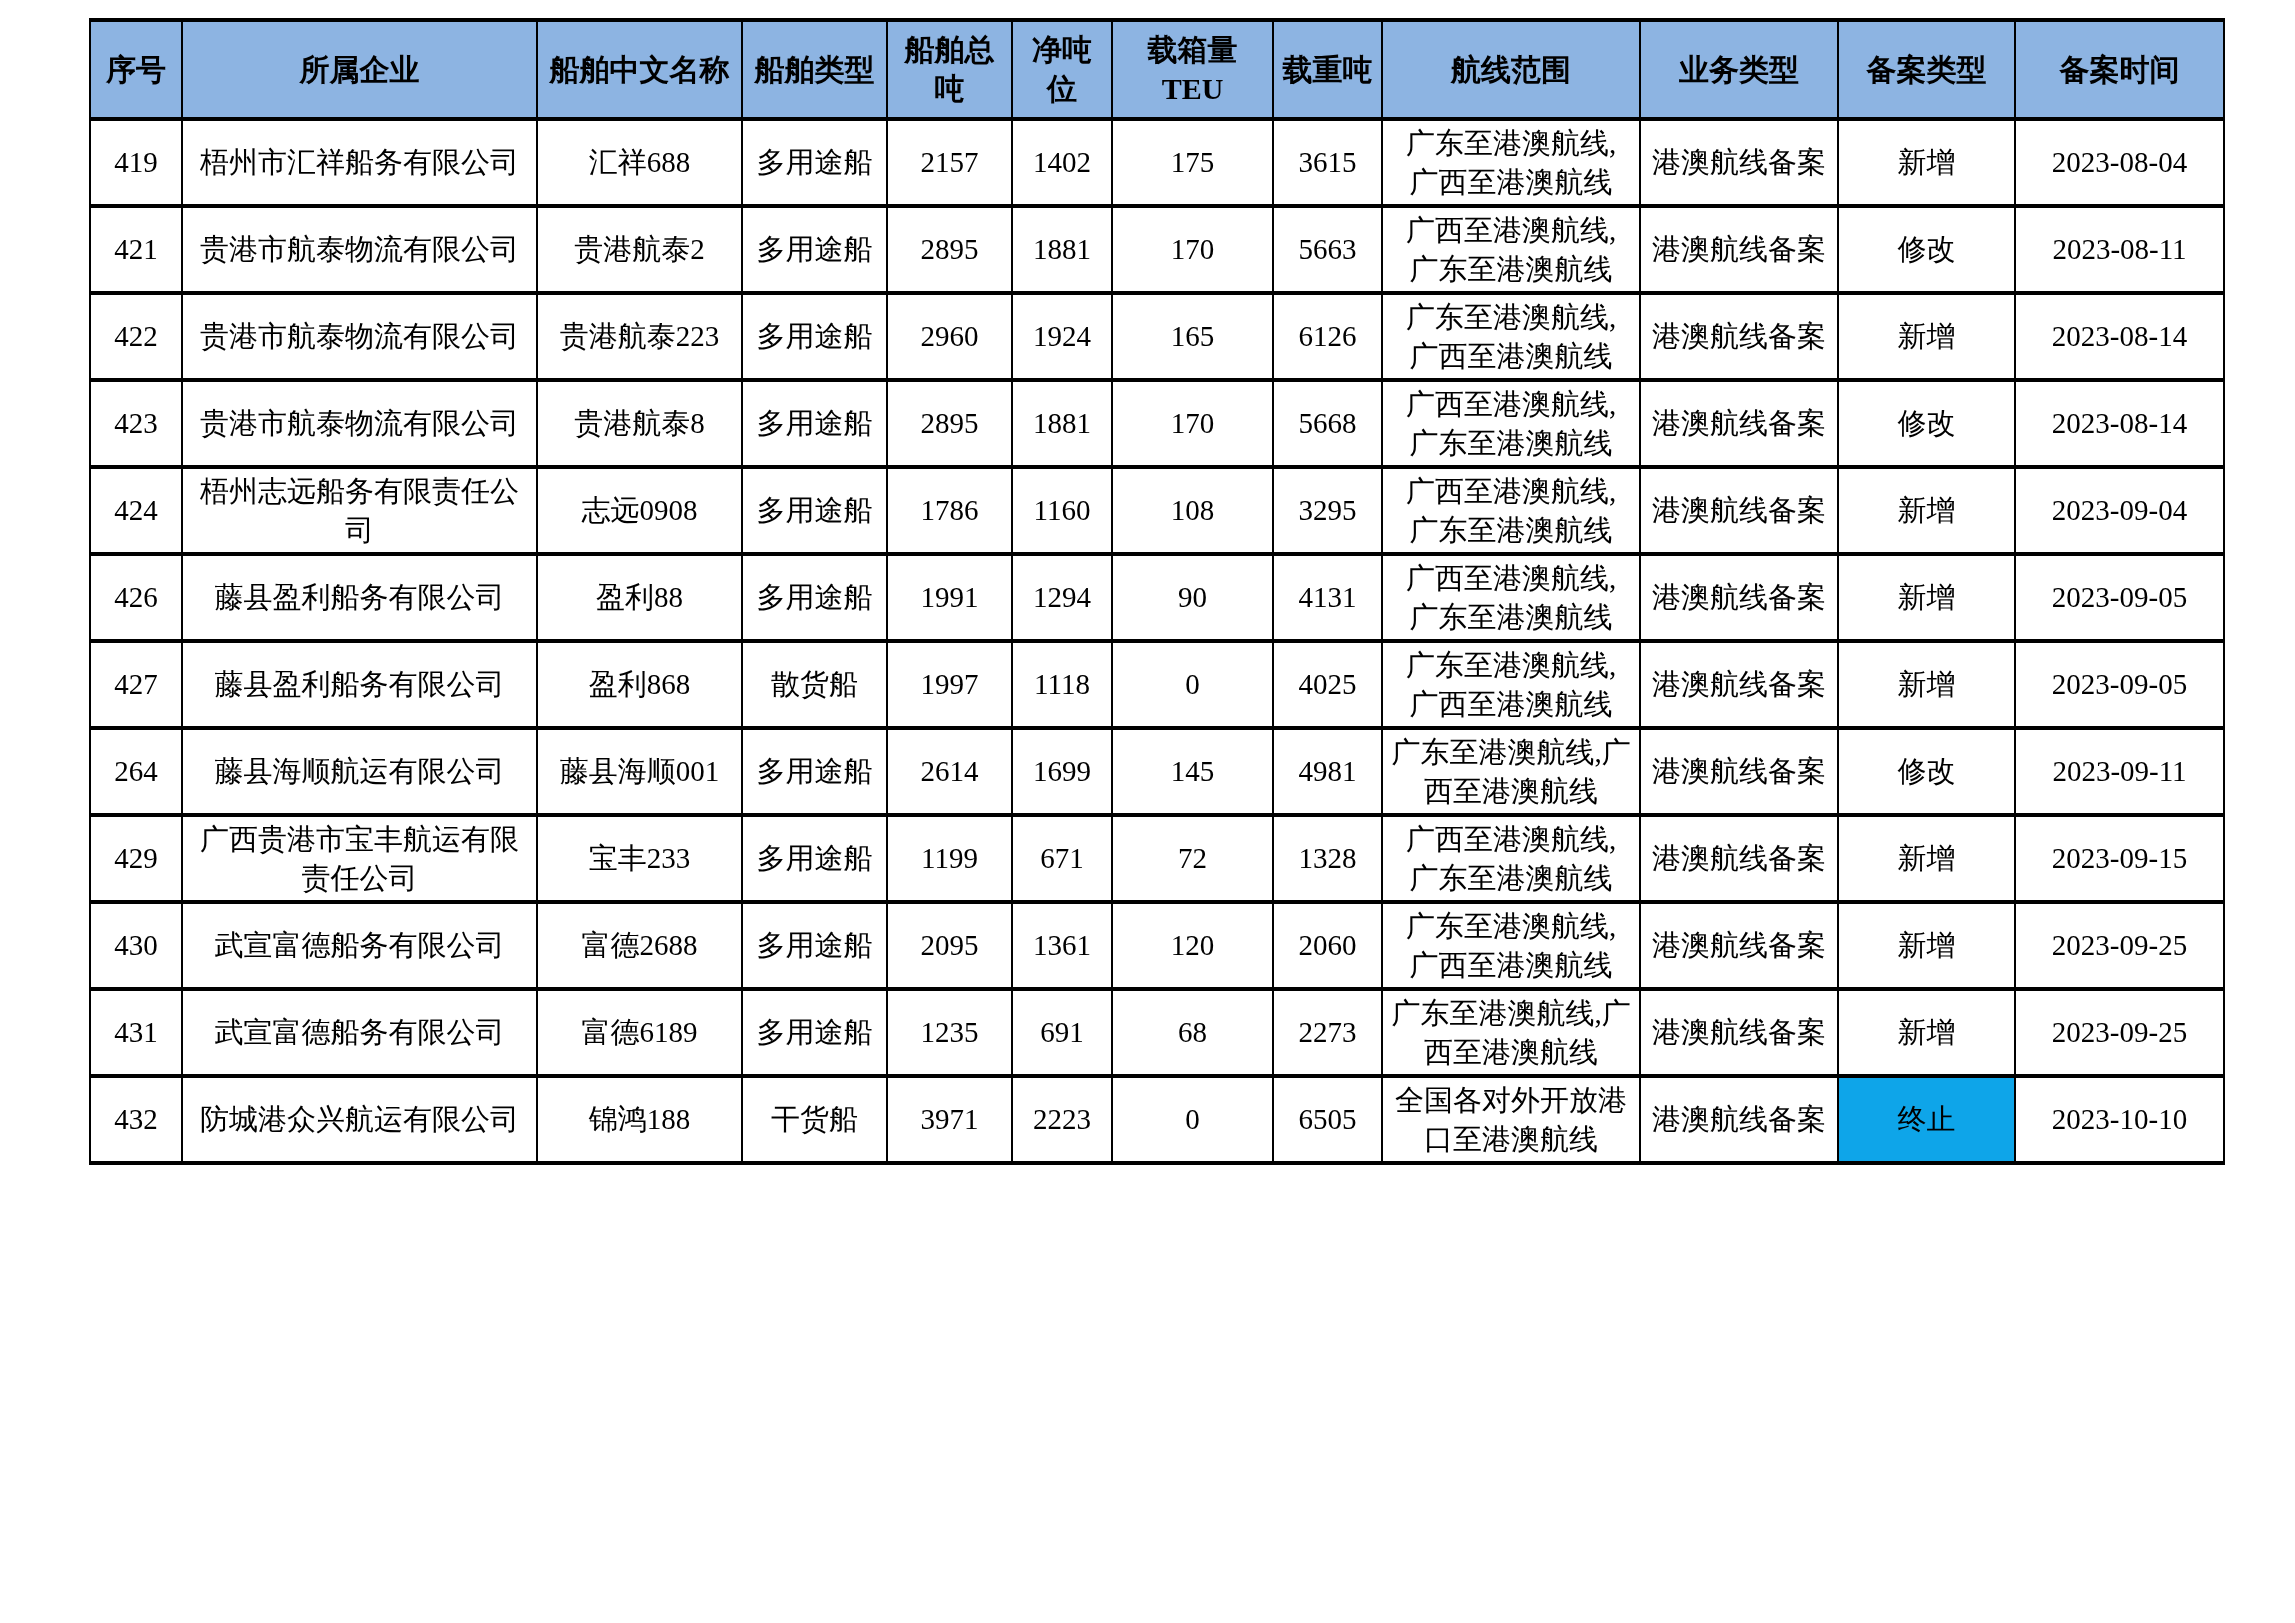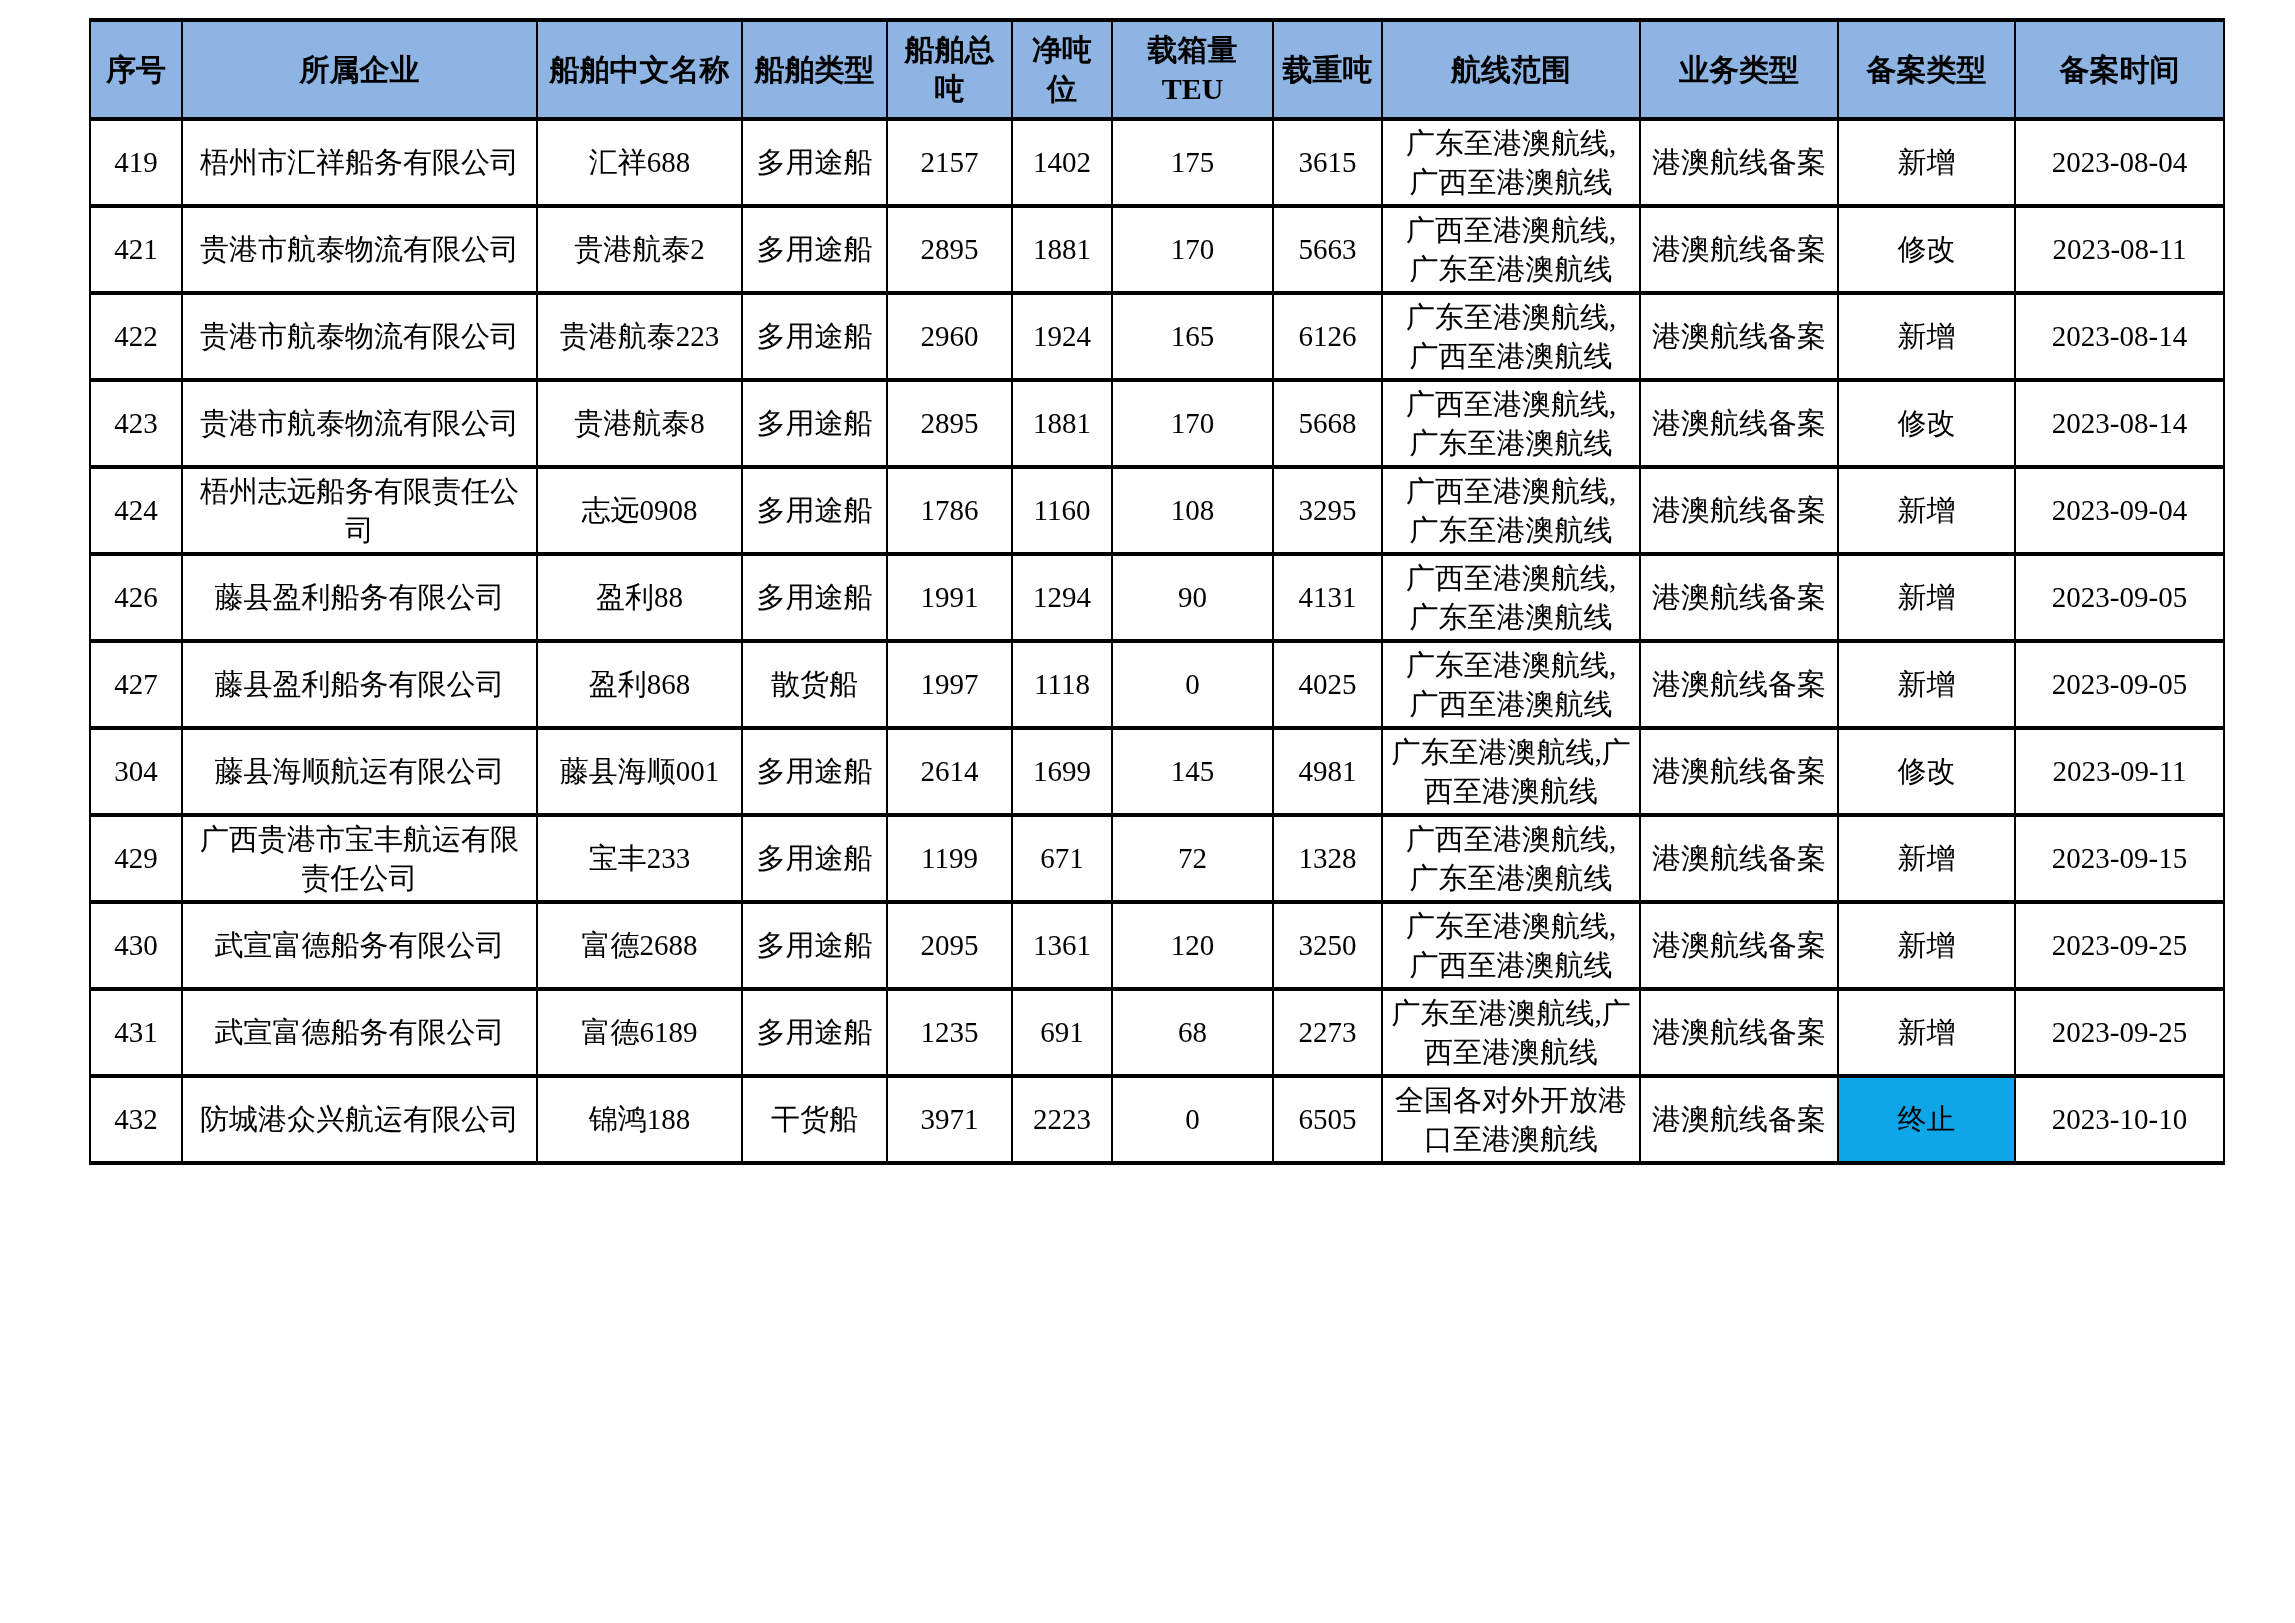--- a/index.html
+++ b/index.html
@@ -197,21 +197,21 @@
           <td>1118</td>
           <td>0</td>
           <td>4025</td>
           <td>广东至港澳航线,
 广西至港澳航线</td>
           <td>港澳航线备案</td>
           <td>新增</td>
           <td>2023-09-05</td>
         </tr>
         <tr>
-          <td>304</td>
+          <td>264</td>
           <td>藤县海顺航运有限公司</td>
           <td>藤县海顺001</td>
           <td>多用途船</td>
           <td>2614</td>
           <td>1699</td>
           <td>145</td>
           <td>4981</td>
           <td>广东至港澳航线,广
 西至港澳航线</td>
           <td>港澳航线备案</td>
@@ -235,21 +235,21 @@
           <td>2023-09-15</td>
         </tr>
         <tr>
           <td>430</td>
           <td>武宣富德船务有限公司</td>
           <td>富德2688</td>
           <td>多用途船</td>
           <td>2095</td>
           <td>1361</td>
           <td>120</td>
-          <td>3250</td>
+          <td>2060</td>
           <td>广东至港澳航线,
 广西至港澳航线</td>
           <td>港澳航线备案</td>
           <td>新增</td>
           <td>2023-09-25</td>
         </tr>
         <tr>
           <td>431</td>
           <td>武宣富德船务有限公司</td>
           <td>富德6189</td>

